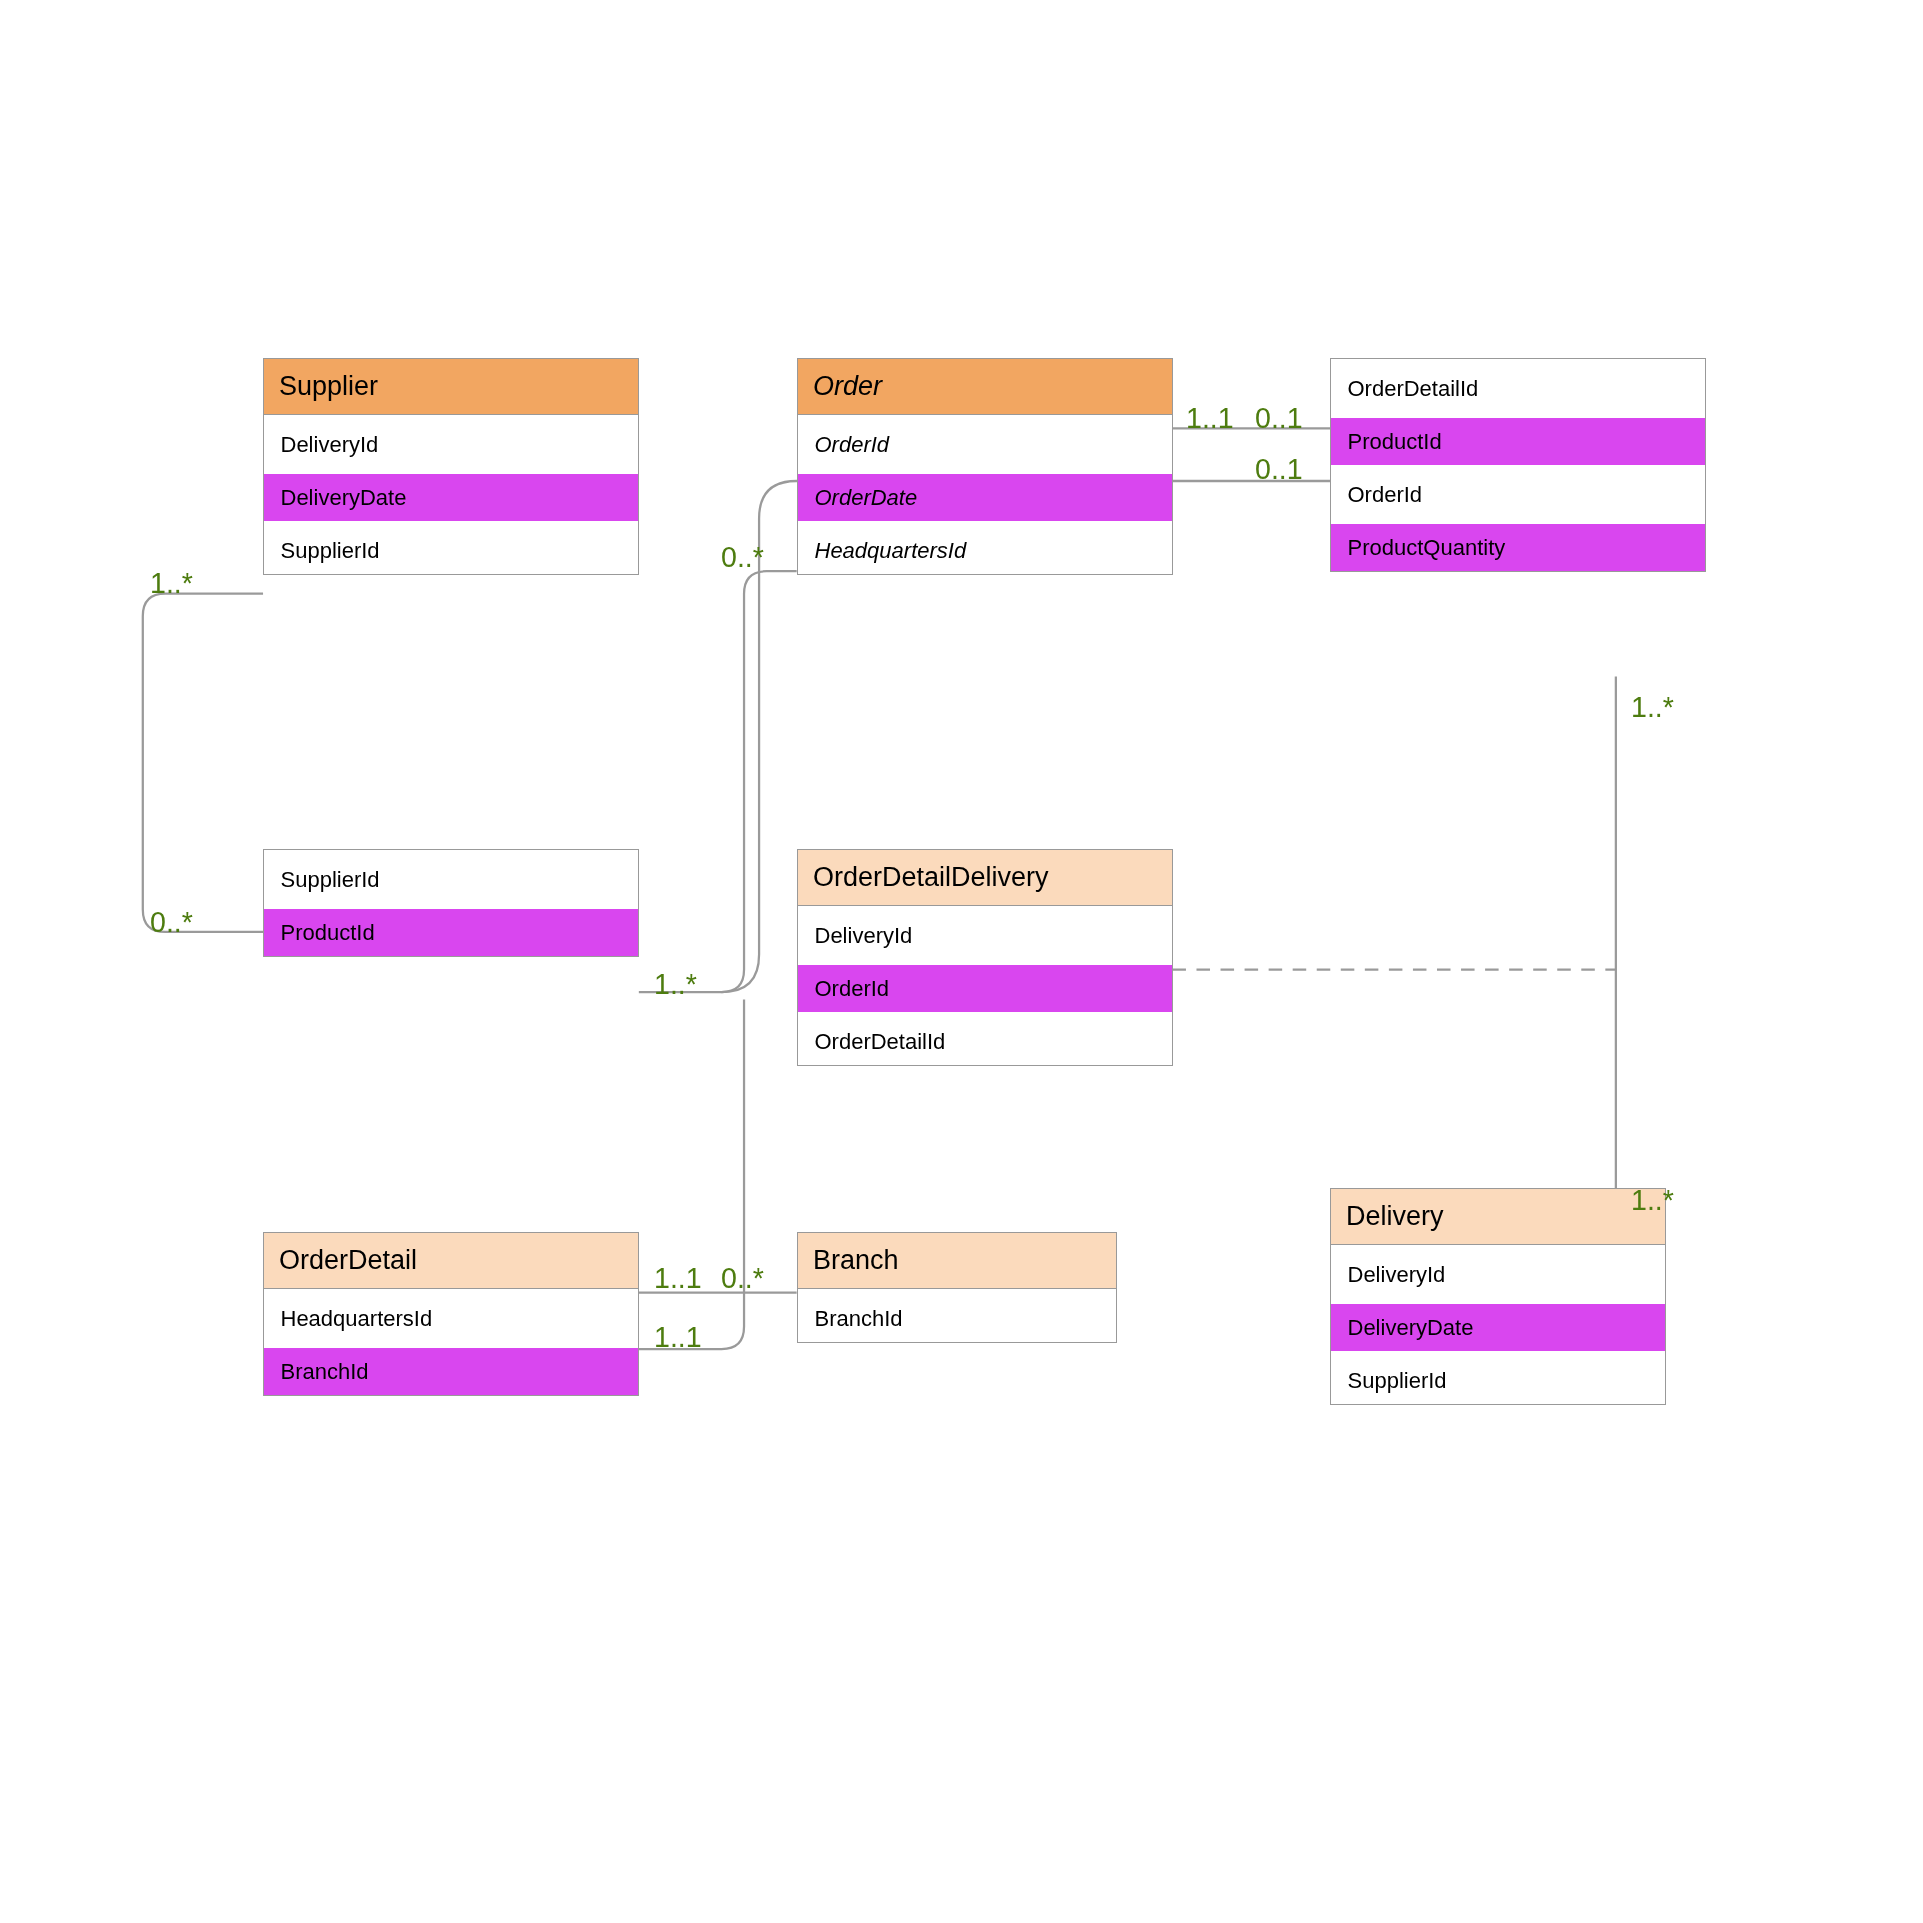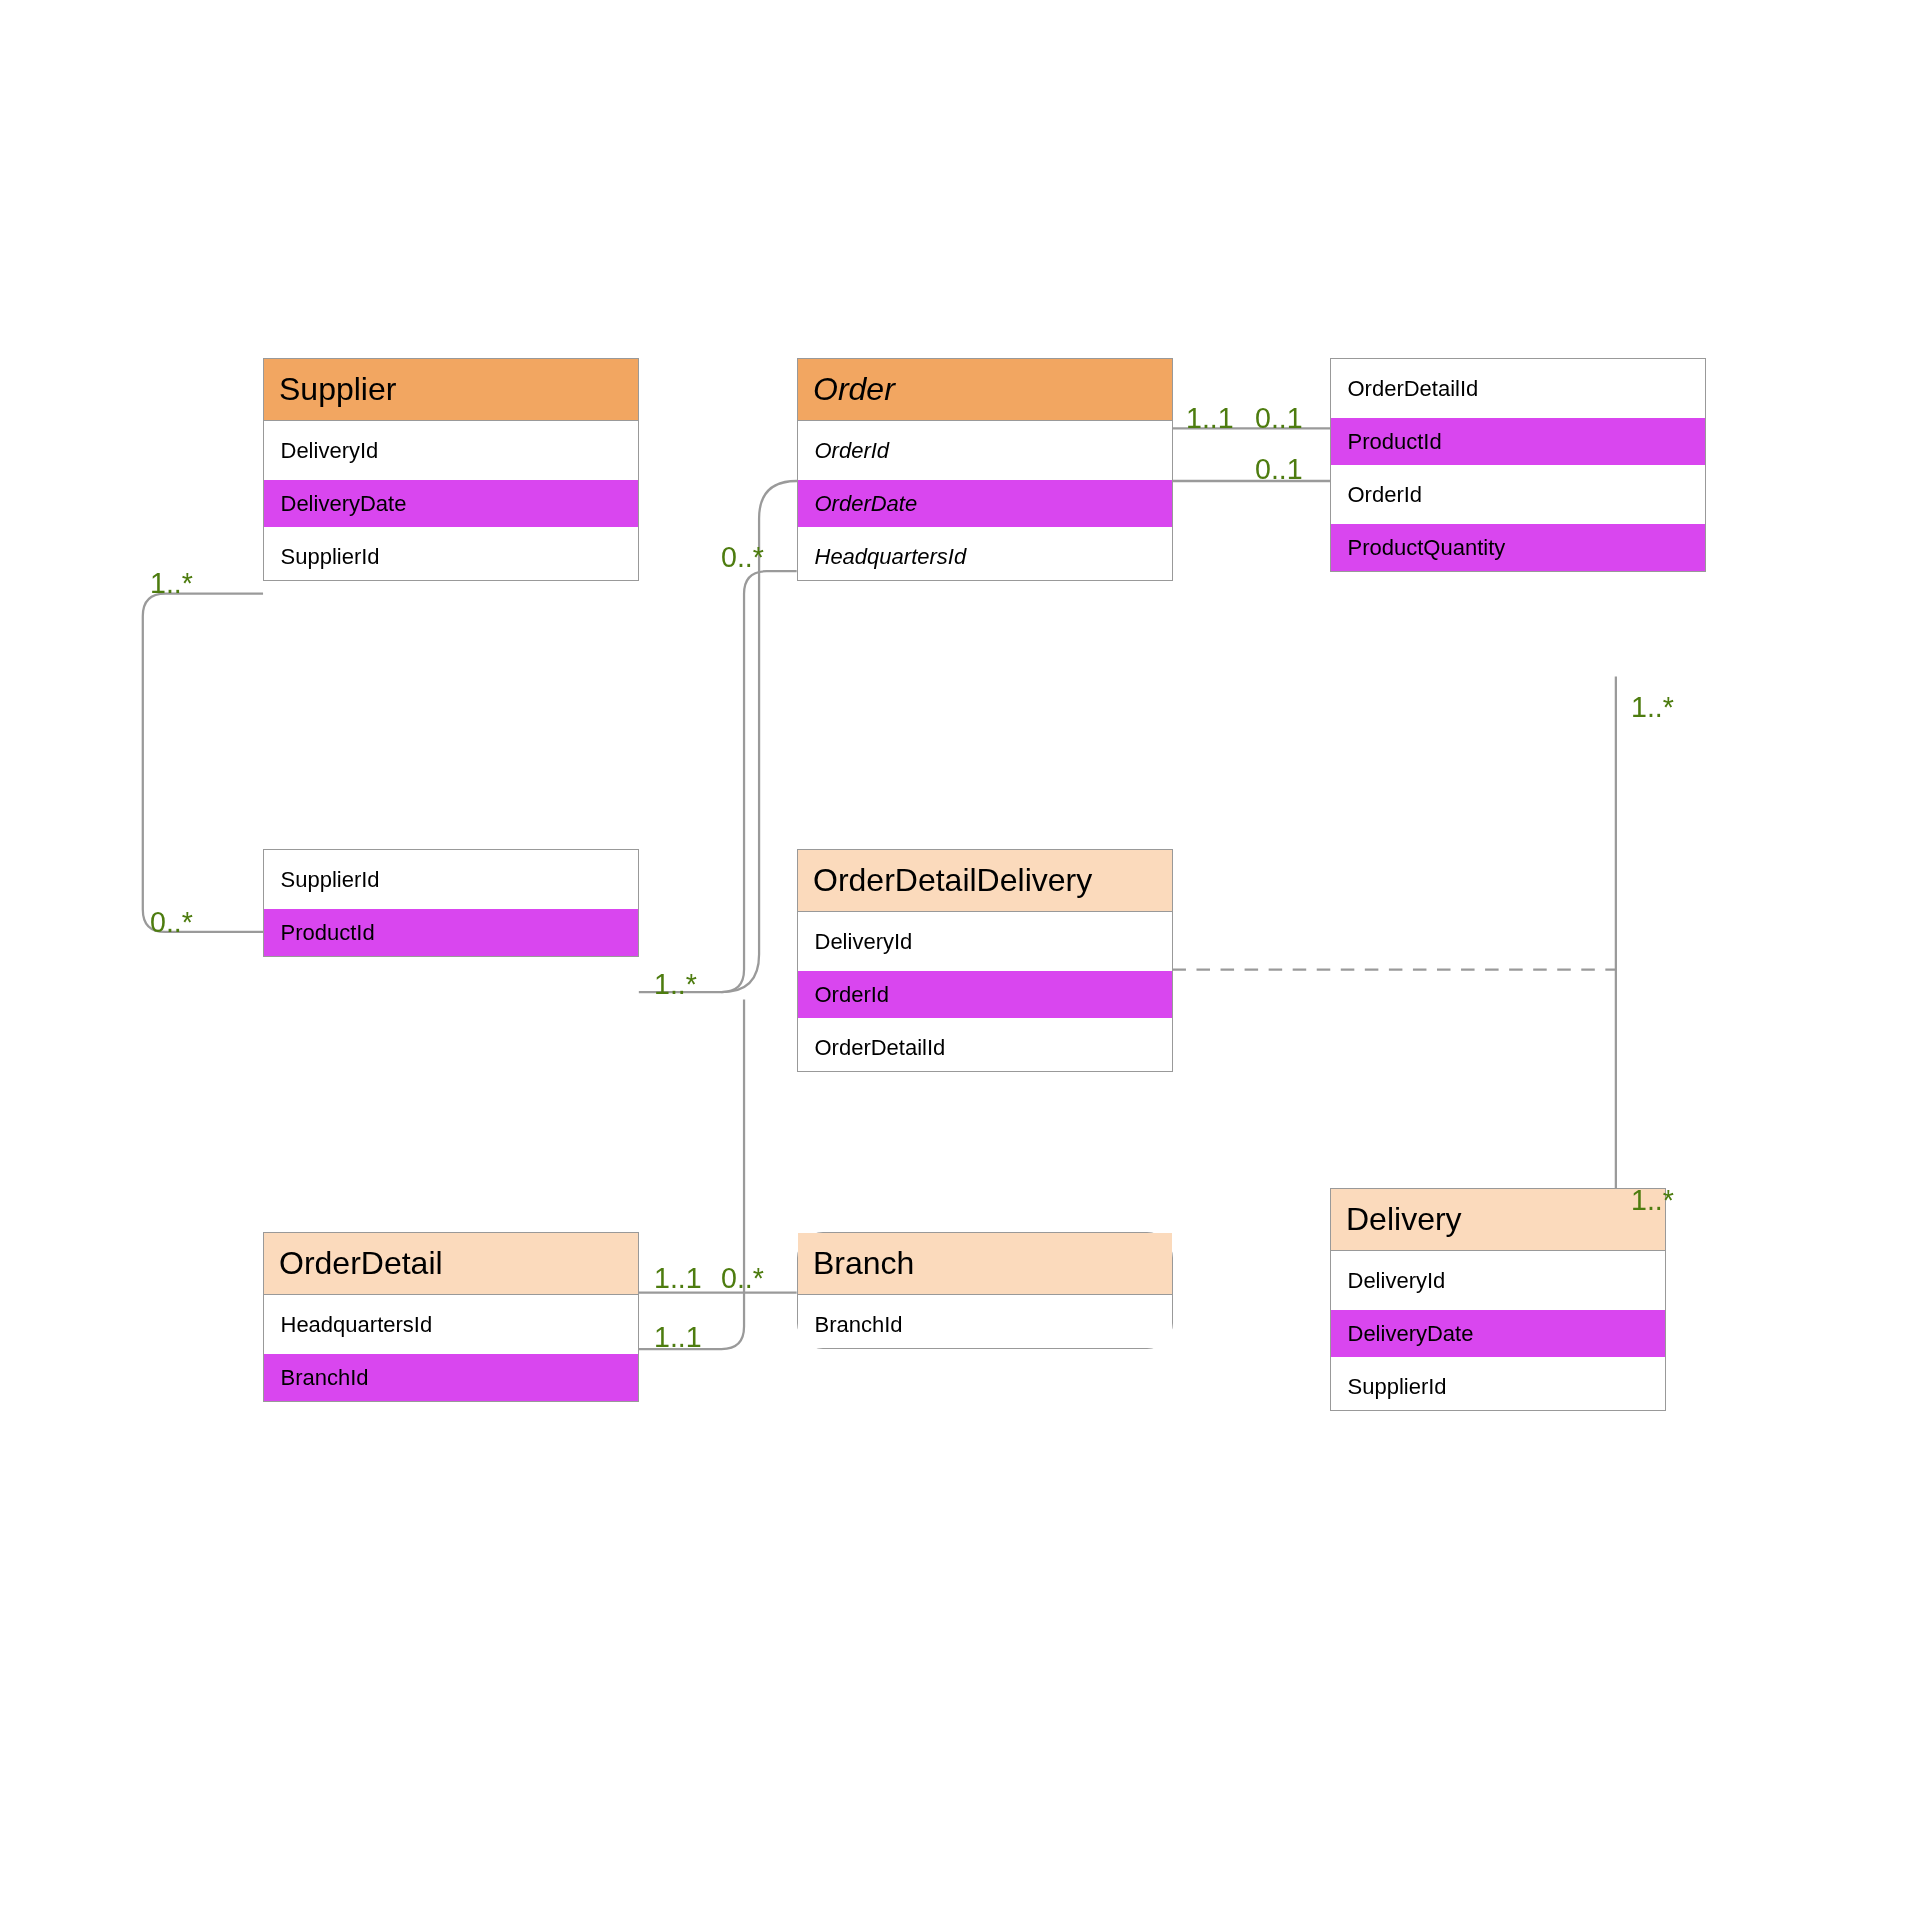--- a/index.html
+++ b/index.html
@@ -11,21 +11,21 @@
     font-family: Arial, Helvetica, sans-serif;
     position: relative;
   }
   .entity {
     position: absolute;
     border: 1.5px solid #999;
     background: #fff;
     box-sizing: border-box;
   }
   .entity .title {
-    font-size: 32px;
+    font-size: 27px;
     font-weight: 400;
     padding: 12px 15px;
     border-bottom: 1.5px solid #999;
     box-sizing: border-box;
   }
   .entity .title.dark { background: #f2a661; }
   .entity .title.light { background: #fbdabc; }
   .entity .row {
     font-size: 22px;
     padding: 10.5px 16.5px;
@@ -110,21 +110,21 @@
   <div class="row even">OrderId</div>
   <div class="row odd">OrderDetailId</div>
 </div>
 
 <div class="entity" style="left:263px; top:1232px; width:376px;">
   <div class="title light">OrderDetail</div>
   <div class="row odd">HeadquartersId</div>
   <div class="row even">BranchId</div>
 </div>
 
-<div class="entity" style="left:797px; top:1232px; width:376px;border-radius:26px;">
+<div class="entity" style="left:797px; top:1232px; width:320px;">
   <div class="title light">Branch</div>
   <div class="row odd">BranchId</div>
 </div>
 
 <div class="entity" style="left:1330px; top:1188px; width:336px;">
   <div class="title light">Delivery</div>
   <div class="row odd">DeliveryId</div>
   <div class="row even">DeliveryDate</div>
   <div class="row odd">SupplierId</div>
 </div>

